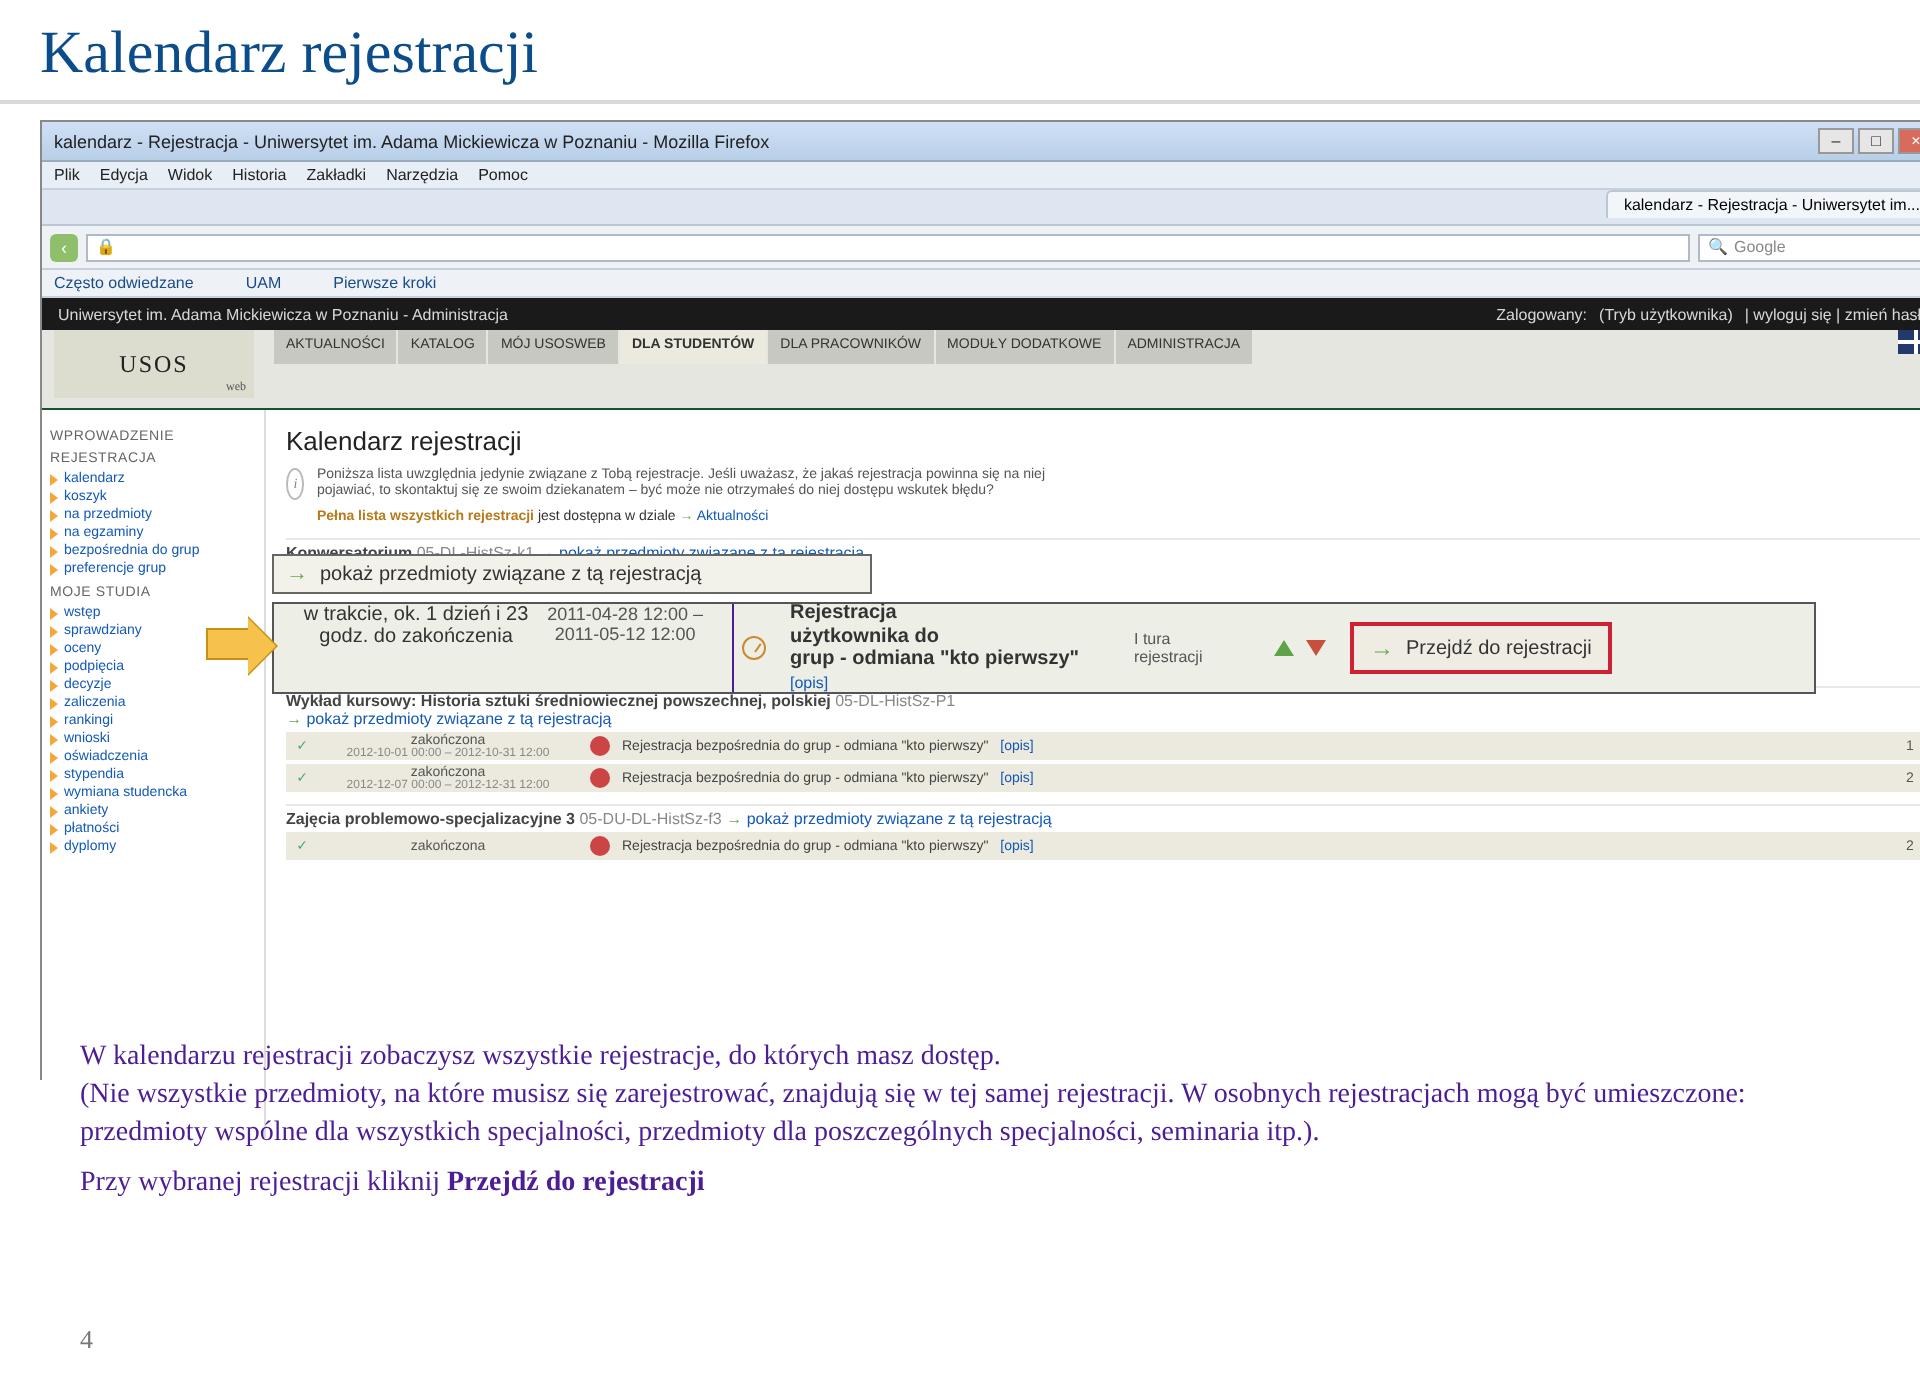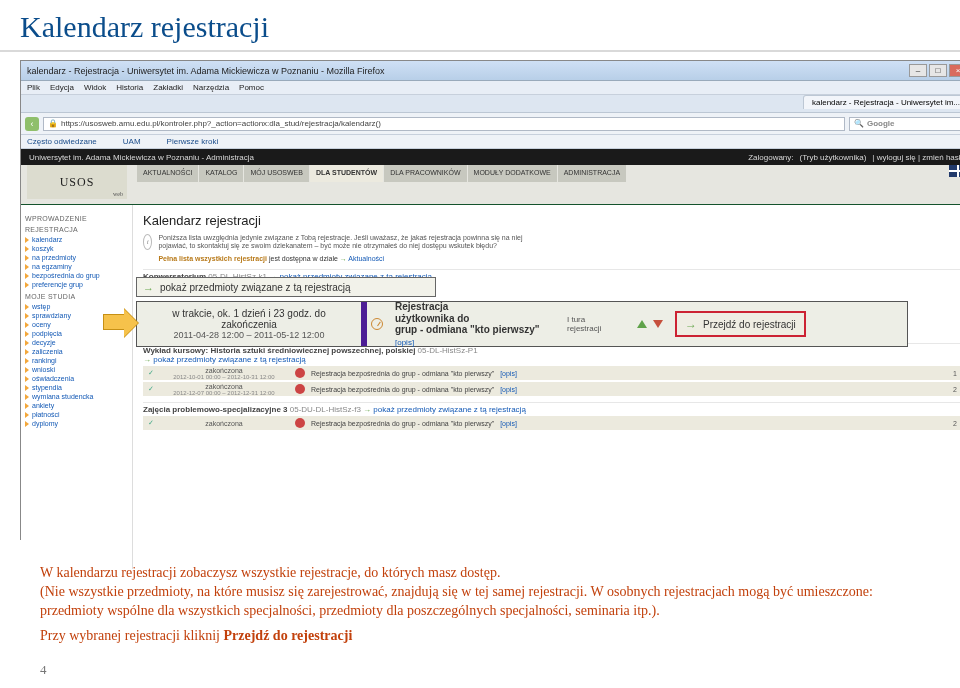--- a/index.html
+++ b/index.html
@@ -76,21 +76,21 @@
   .pelna b { color:#b87a1a; }
   .section { font-size:8px; color:#444; margin-top:6px; border-top:1px solid #e7e7e7; padding-top:2px; }
   .section .blue { color:#1359b5; }
   .section .arr { color:#6aa84f; }
   
   .hi-box { position:absolute; border:1px solid #666; background:#f2f2ea; display:flex; align-items:center; font-size:10px; }
   .hi1 { top: 72px; left: 3px; width: 300px; height: 20px; z-index:5; }
   .hi1 .arw { font-size:11px; color:#6aa84f; margin:0 6px; font-weight:bold; }
   .hi-row { position:absolute; top:96px; left:3px; width:772px; height:46px; background:#edeee6; border:1px solid #555; display:flex; align-items:center; z-index:5; }
   .hi-row .cell { padding:0 10px; font-size:9px; color:#333; }
-  .hi-row .cell1 { width:230px; border-right:6px solid #4c1d95; height:100%; display:flex; flex-direction:column; justify-content:center; text-align:center; color:#555; }
+  .hi-row .cell1 { width:230px; border-right:1px solid #4c1d95; height:100%; display:flex; flex-direction:row; justify-content:center; text-align:center; color:#555; }
   .hi-row .cell1 .lead { font-size:10px; color:#333; }
   .hi-row .clock { width:20px; display:flex; align-items:center; justify-content:center; }
   .clock-ico { width:12px; height:12px; border:1px solid #c83; border-radius:50%; position:relative; }
   .clock-ico::after { content:""; position:absolute; left:5px; top:2px; width:1px; height:5px; background:#c83; transform-origin:bottom; transform:rotate(35deg); }
   .hi-row .cell2 { width:170px; font-weight:700; font-size:10px; line-height:1.15; padding-left:8px; }
   .hi-row .cell2 .ops { font-weight:400; color:#1359b5; font-size:8px; }
   .hi-row .cell3 { width:80px; font-size:8px; color:#555; }
   .hi-row .tris { width:38px; display:flex; gap:6px; }
   .tri-up { width:0; height:0; border-left:5px solid transparent; border-right:5px solid transparent; border-bottom:8px solid #5fa24a; }
   .tri-dn { width:0; height:0; border-left:5px solid transparent; border-right:5px solid transparent; border-top:8px solid #c6503d; }
@@ -103,27 +103,27 @@
   .sub-block { margin-top:62px; }
   .small-row { display:flex; align-items:center; height:14px; background:#eceade; margin:2px 0; font-size:7px; color:#555; }
   .small-row .chk { width:16px; text-align:center; color:#4a8; }
   .small-row .zak { width:130px; text-align:center; }
   .small-row .red { width:10px; height:10px; border-radius:50%; background:#c44; margin:0 6px; }
   .small-row .desc { flex:1; color:#444; }
   .small-row .opis { color:#1359b5; margin-left:4px; }
   .small-row .num { width:16px; text-align:center; }
   .desc-text {
     position:absolute;
-    top:564px;
+    top:520px;
     left:40px;
     width:880px;
     font-family:Georgia,"Times New Roman",serif;
     font-size:14px;
     line-height:1.35;
-    color:#c2410c;
+    color:#4c1d95;
   }
   .desc-text p { margin-bottom:6px; }
   .pg-num { position:absolute; bottom:10px; left:40px; font-family:Georgia,serif; font-size:13px; color:#777; }
 </style>
 </head>
 <body>
 
 <h1 class="page-title">Kalendarz rejestracji</h1>
 
 <div class="shot">
@@ -148,25 +148,24 @@
   <div class="ff-tabs">
     <div class="ff-tab">
       <span>kalendarz - Rejestracja - Uniwersytet im...</span>
     </div>
     <span class="plus">+</span>
   </div>
   <div class="ff-url">
     <div class="nav-icon">‹</div>
     <div class="url-input">
       <span style="color:#6a6;">🔒</span>
-      <span style="margin-left:3px;">https://usosweb.amu.edu.pl/kontroler.php?_action=actionx:dla_stud/rejestracja/kalendarz()</span>
     </div>
     <div class="url-right">
       <span>🔍</span>
-      <span style="margin-left:3px;font-weight:bold;">Google</span>
+      <span style="margin-left:3px;">Google</span>
     </div>
   </div>
   <div class="ff-bookmarks">
     <span>Często odwiedzane</span>
     <span>UAM</span>
     <span>Pierwsze kroki</span>
   </div>
   <div class="uni-bar">
     <span>Uniwersytet im. Adama Mickiewicza w Poznaniu - Administracja</span>
     <div class="right">

